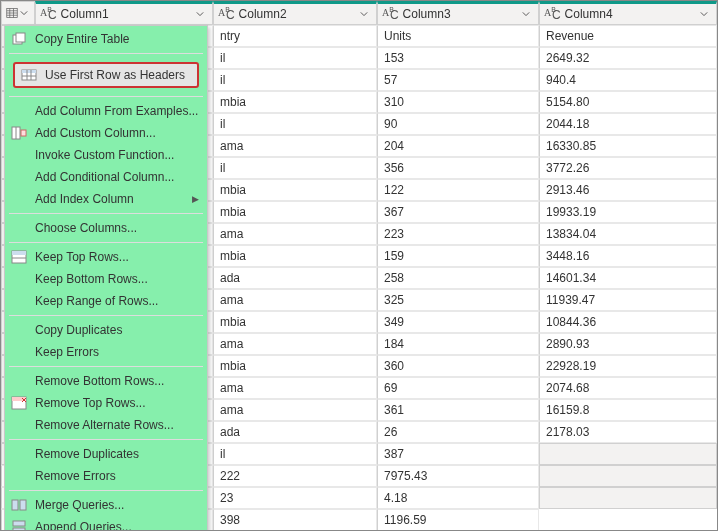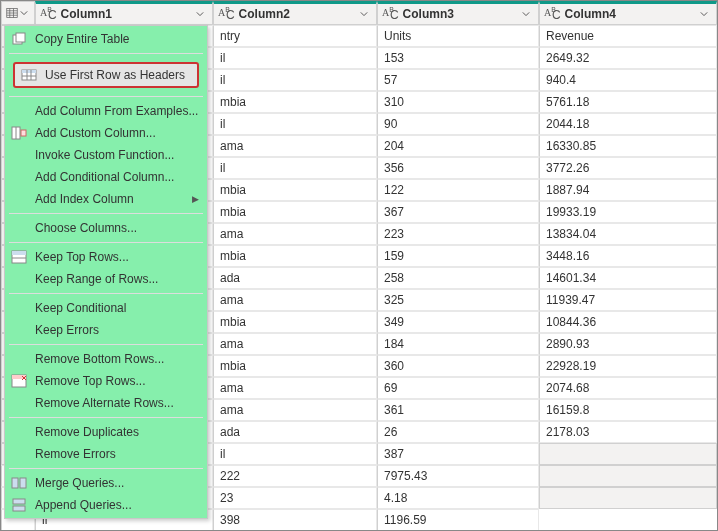--- a/index.html
+++ b/index.html
@@ -2,21 +2,21 @@
 <html><head>
 <meta charset="utf-8">
 <style>
 * { box-sizing: border-box; margin: 0; padding: 0; font-family: 'Segoe UI', Tahoma, sans-serif; font-size: 12px; }
 body { background: #fff; width: 718px; height: 531px; overflow: hidden; position: relative; border: 1px solid #888; }
 .grid { display: grid; grid-template-columns: 34px 178px 164px 162px 1fr; border-collapse: collapse; }
 .header-cell { background: #f3f2f1; border: 1px solid #d0d0d0; border-top: 3px solid #0f9988; height: 24px; display: flex; align-items: center; padding: 0 4px; position: relative; }
 .header-cell.corner { border-top: 1px solid #d0d0d0; }
 .type-icon { font-size: 10px; color: #555; margin-right: 4px; font-family: serif; }
 .type-icon sup { font-size: 7px; }
-.col-name { flex: 1; color: #333; font-weight: bold; }
+.col-name { flex: 1; color: #333; }
 .dropdown-btn { width: 16px; height: 16px; display: flex; align-items: center; justify-content: center; cursor: pointer; }
 .dropdown-btn svg { width: 8px; height: 8px; }
 .row-num { background: #f3f2f1; border: 1px solid #d0d0d0; text-align: center; color: #555; height: 22px; line-height: 20px; font-style: italic; }
 .cell { border: 1px solid #e8e8e8; border-left: 1px solid #d0d0d0; height: 22px; padding: 0 6px; line-height: 20px; color: #333; white-space: nowrap; overflow: hidden; }
 .context-menu { position: absolute; top: 24px; left: 3px; width: 204px; background: #86efac; border: 1px solid #c8c8c8; box-shadow: 2px 2px 4px rgba(0,0,0,.2); z-index: 10; padding: 2px 0; }
 .menu-item { height: 22px; display: flex; align-items: center; padding: 0 8px 0 4px; cursor: pointer; position: relative; }
 .menu-item.highlighted { background: #e5e5e5; border: 2px solid #c33; height: 26px; border-radius: 3px; margin: 8px; }
 .menu-icon { width: 20px; height: 16px; margin-right: 6px; display: flex; align-items: center; justify-content: center; }
 .menu-label { flex: 1; color: #333; }
 .menu-arrow { font-size: 9px; color: #555; }
@@ -90,41 +90,41 @@
     <div class="cell">2649.32</div>
     <div class="row-num"></div>
     <div class="cell"></div>
     <div class="cell">il</div>
     <div class="cell">57</div>
     <div class="cell">940.4</div>
     <div class="row-num"></div>
     <div class="cell"></div>
     <div class="cell">mbia</div>
     <div class="cell">310</div>
-    <div class="cell">5761.18</div>
+    <div class="cell">5154.80</div>
     <div class="row-num"></div>
     <div class="cell"></div>
     <div class="cell">il</div>
     <div class="cell">90</div>
     <div class="cell">2044.18</div>
     <div class="row-num"></div>
     <div class="cell"></div>
     <div class="cell">ama</div>
     <div class="cell">204</div>
     <div class="cell">16330.85</div>
     <div class="row-num"></div>
     <div class="cell"></div>
     <div class="cell">il</div>
     <div class="cell">356</div>
     <div class="cell">3772.26</div>
     <div class="row-num"></div>
     <div class="cell"></div>
     <div class="cell">mbia</div>
     <div class="cell">122</div>
-    <div class="cell">1887.94</div>
+    <div class="cell">2913.46</div>
     <div class="row-num"></div>
     <div class="cell"></div>
     <div class="cell">mbia</div>
     <div class="cell">367</div>
     <div class="cell">19933.19</div>
     <div class="row-num"></div>
     <div class="cell"></div>
     <div class="cell">ama</div>
     <div class="cell">223</div>
     <div class="cell">13834.04</div>
@@ -255,26 +255,30 @@
         <svg width="16" height="14" viewBox="0 0 16 14">
           <rect x="1" y="1" width="14" height="12" fill="#fff" stroke="#888"></rect>
           <rect x="1" y="1" width="14" height="4" fill="#cde"></rect>
           <line x1="1" y1="8" x2="15" y2="8" stroke="#888"></line>
         </svg>
       </span>
       <span class="menu-label">Keep Top Rows...</span>
     </div>
     <div class="menu-item">
       <span class="menu-icon"></span>
+      <span class="menu-label">Keep Bottom Rows...</span>
+    </div>
+    <div class="menu-item">
+      <span class="menu-icon"></span>
       <span class="menu-label">Keep Range of Rows...</span>
     </div>
     <div class="menu-sep"></div>
     <div class="menu-item">
       <span class="menu-icon"></span>
-      <span class="menu-label">Keep Conditional</span>
+      <span class="menu-label">Copy Duplicates</span>
     </div>
     <div class="menu-item">
       <span class="menu-icon"></span>
       <span class="menu-label">Keep Errors</span>
     </div>
     <div class="menu-sep"></div>
     <div class="menu-item">
       <span class="menu-icon"></span>
       <span class="menu-label">Remove Bottom Rows...</span>
     </div>

